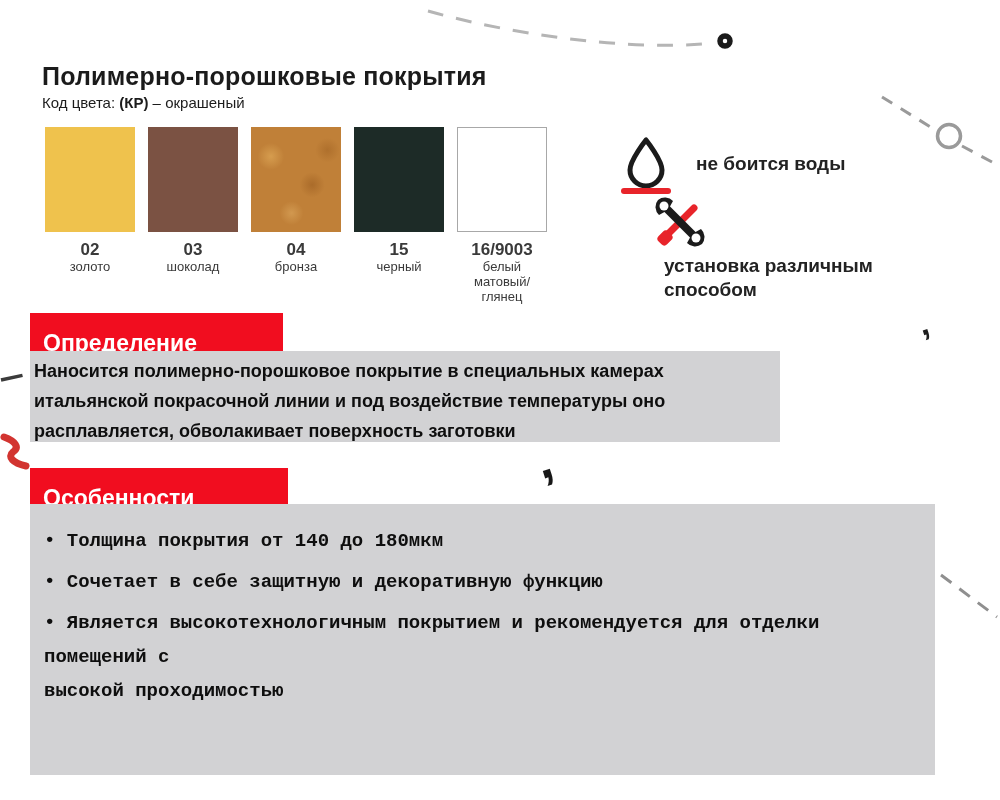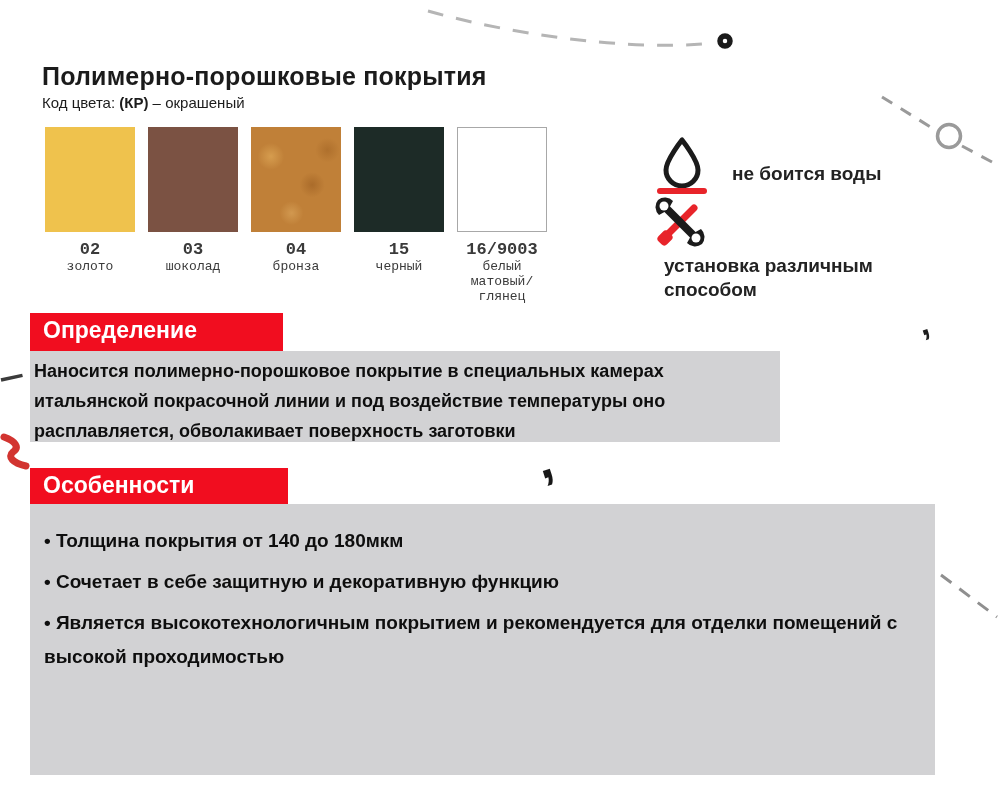--- a/index.html
+++ b/index.html
@@ -10,52 +10,52 @@
   }
   [data-interactable]{cursor:default;}
 
   
   .title{position:absolute;left:42px;top:62px;font-size:25px;font-weight:bold;color:#1b1b1b;letter-spacing:.2px;}
   .subtitle{position:absolute;left:42px;top:94px;font-size:15px;color:#1c1c1c;}
   .subtitle b{font-weight:bold;}
 
   
   .swatches{position:absolute;left:45px;top:127px;display:flex;gap:13px;}
-  .swatch-cell{width:90px;display:flex;flex-direction:column;align-items:center;font-family:Liberation Mono, monospace;}
+  .swatch-cell{width:90px;display:flex;flex-direction:column;align-items:center;}
   .swatch-box{width:90px;height:105px;box-sizing:border-box;}
   .swatch-box.texture{background-image:
       radial-gradient(circle at 22% 28%, rgba(255,210,120,.35) 0, transparent 13%),
       radial-gradient(circle at 68% 55%, rgba(120,60,10,.30) 0, transparent 15%),
       radial-gradient(circle at 45% 82%, rgba(255,215,140,.28) 0, transparent 12%),
       radial-gradient(circle at 85% 22%, rgba(130,70,15,.28) 0, transparent 11%);}
   .swatch-box.bordered{border:1px solid #a8a8a8;}
   .swatch-code{margin-top:8px;font-size:17px;font-weight:600;color:#3a3a3a;line-height:19px;}
   .swatch-name{font-size:13px;color:#3a3a3a;text-align:center;line-height:15px;white-space:pre-line;}
 
   
   .benefit{position:absolute;display:flex;align-items:flex-start;}
-  .benefit-water{left:656px;top:134px;align-items:center;}
+  .benefit-water{left:620px;top:134px;}
   .benefit-install{left:654px;top:196px;flex-direction:column;}
   .benefit .icon{flex:0 0 auto;}
   .benefit .label{font-size:19px;font-weight:600;color:#222;white-space:pre-line;line-height:24px;}
   .benefit-water .label{margin-left:24px;margin-top:18px;}
   .benefit-install .label{margin-left:10px;margin-top:6px;}
 
   
   .banner{position:absolute;left:30px;background:#f10d1f;color:#ffffff;
           font-weight:bold;font-size:23px;box-sizing:border-box;
-          padding:4px 0 0 13px;}
+          padding:17px 0 0 13px;}
   .banner-definition{top:313px;width:253px;height:38px;}
   .banner-features{top:468px;width:258px;height:44px;}
 
   
   .panel{position:absolute;left:30px;background:#d2d2d4;color:#0e0e0e;box-sizing:border-box;}
   .panel-definition{top:351px;width:750px;height:91px;padding:5px 4px;
                     font-size:18px;font-weight:bold;line-height:30px;white-space:pre-line;}
-  .panel-features{top:504px;width:905px;height:271px;padding:20px 28px 16px 14px;}
+  .panel-features{top:504px;width:905px;height:271px;padding:20px 28px 16px 14px;font-family:Liberation Mono, monospace;}
   .features-list{list-style:none;margin:0;padding:0;}
   .features-list li{font-size:19px;font-weight:bold;line-height:34px;margin-bottom:7px;white-space:pre-line;}
   .features-list li::before{content:"\2022\00a0";}
 
   
   .decor-layer{position:absolute;left:0;top:0;width:1000px;height:800px;pointer-events:none;}
 </style>
 </head>
 <body data-interactable="false">
 

